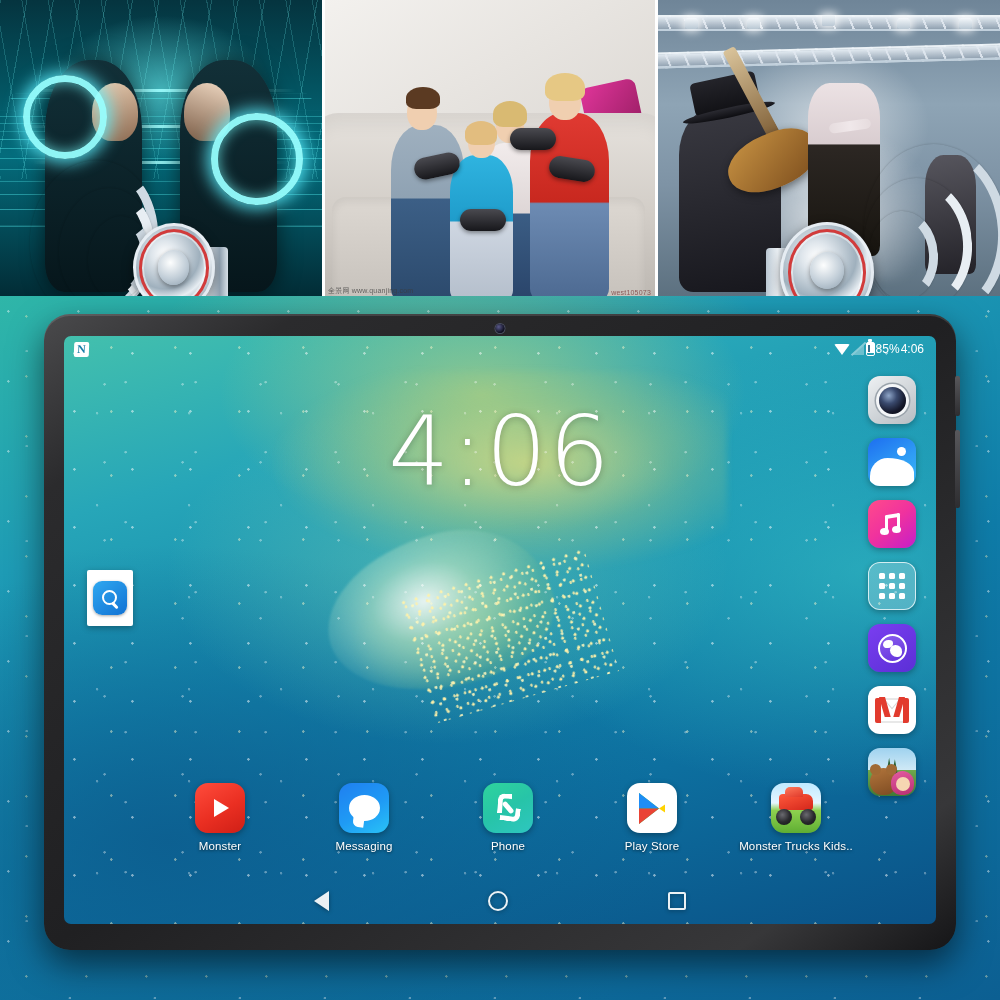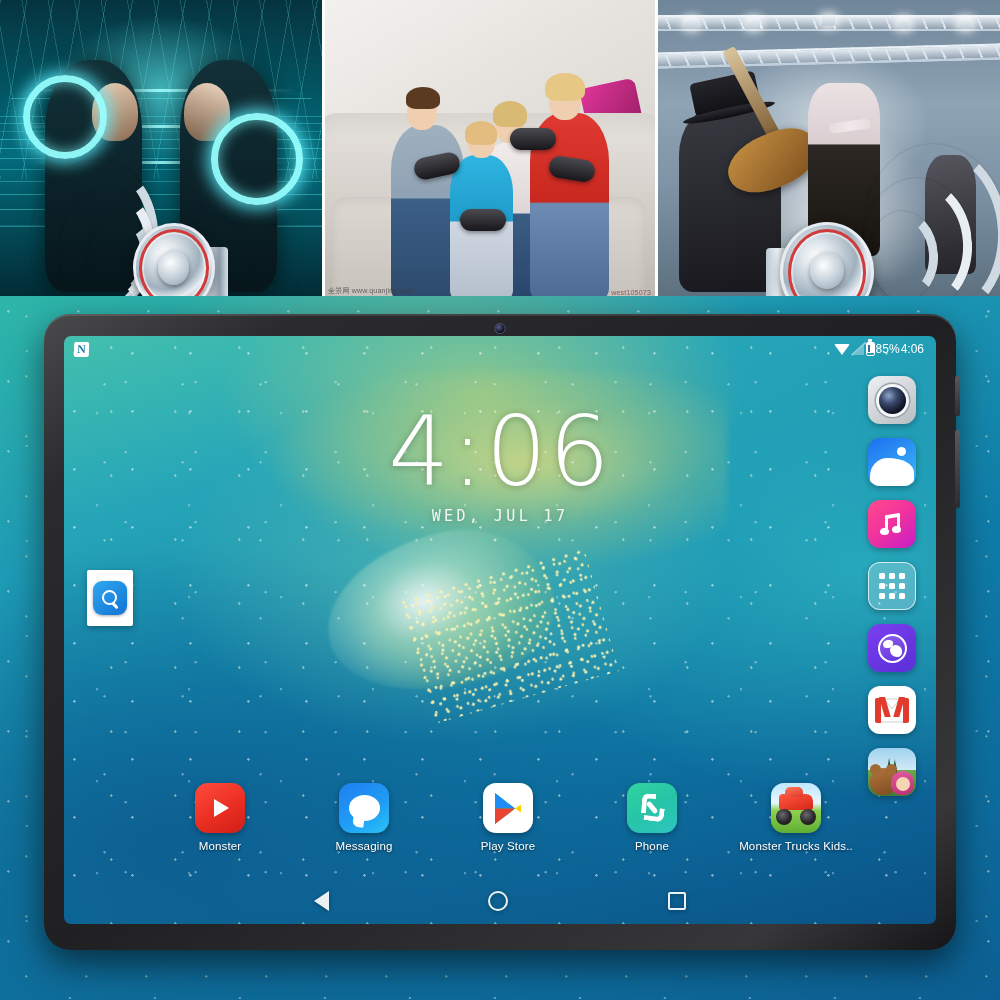--- a/index.html
+++ b/index.html
@@ -668,21 +668,20 @@
           <span class="ic-wifi"></span>
           <span class="ic-nosig"></span>
           <span class="ic-batt"></span>
           <span>85%</span>
           <span>4:06</span>
         </div>
       </div>
 
       <div class="clock-wrap">
         <div class="clock-time">4:06</div>
-        <div class="clock-date">WED, JUL 17</div>
       </div>
 
       <div class="search-card">
         <div class="search-chip">
           <span class="mag"></span>
         </div>
       </div>
 
       <div class="side-col">
         <div class="side-app ic-camera">
@@ -743,41 +742,41 @@
 
 
         <div class="dock-item">
           <div class="dock-ico ic-messaging">
             <span class="bubble"></span>
           </div>
           <span class="dock-label">Messaging</span>
         </div>
 
         <div class="dock-item">
+          <div class="dock-ico ic-phone">
+            <span class="handset">
+                <i class="mid"></i>
+              </span>
+          </div>
+          <span class="dock-label">Phone</span>
+        </div>
+
+        <div class="dock-item">
           <div class="dock-ico ic-play">
             <svg width="30" height="33" viewBox="0 0 30 33" aria-hidden="true">
               <path d="M2 1 L22 16.5 L2 32 Z" fill="#34c759"></path>
               <path d="M2 1 L22 16.5 L2 16.5 Z" fill="#1e8df5"></path>
               <path d="M2 32 L22 16.5 L2 16.5 Z" fill="#ea4335"></path>
               <path d="M22 16.5 L28 12.5 L28 20.5 Z" fill="#ffd300"></path>
             </svg>
           </div>
           <span class="dock-label">Play Store</span>
         </div>
 
         <div class="dock-item">
-          <div class="dock-ico ic-phone">
-            <span class="handset">
-                <i class="mid"></i>
-              </span>
-          </div>
-          <span class="dock-label">Phone</span>
-        </div>
-
-        <div class="dock-item">
           <div class="dock-ico ic-monster">
             <span class="mt-truck"></span>
             <span class="mt-wheel mtw1"></span>
             <span class="mt-wheel mtw2"></span>
           </div>
           <span class="dock-label">Monster Trucks Kids..</span>
         </div>
 
       </div>
 

